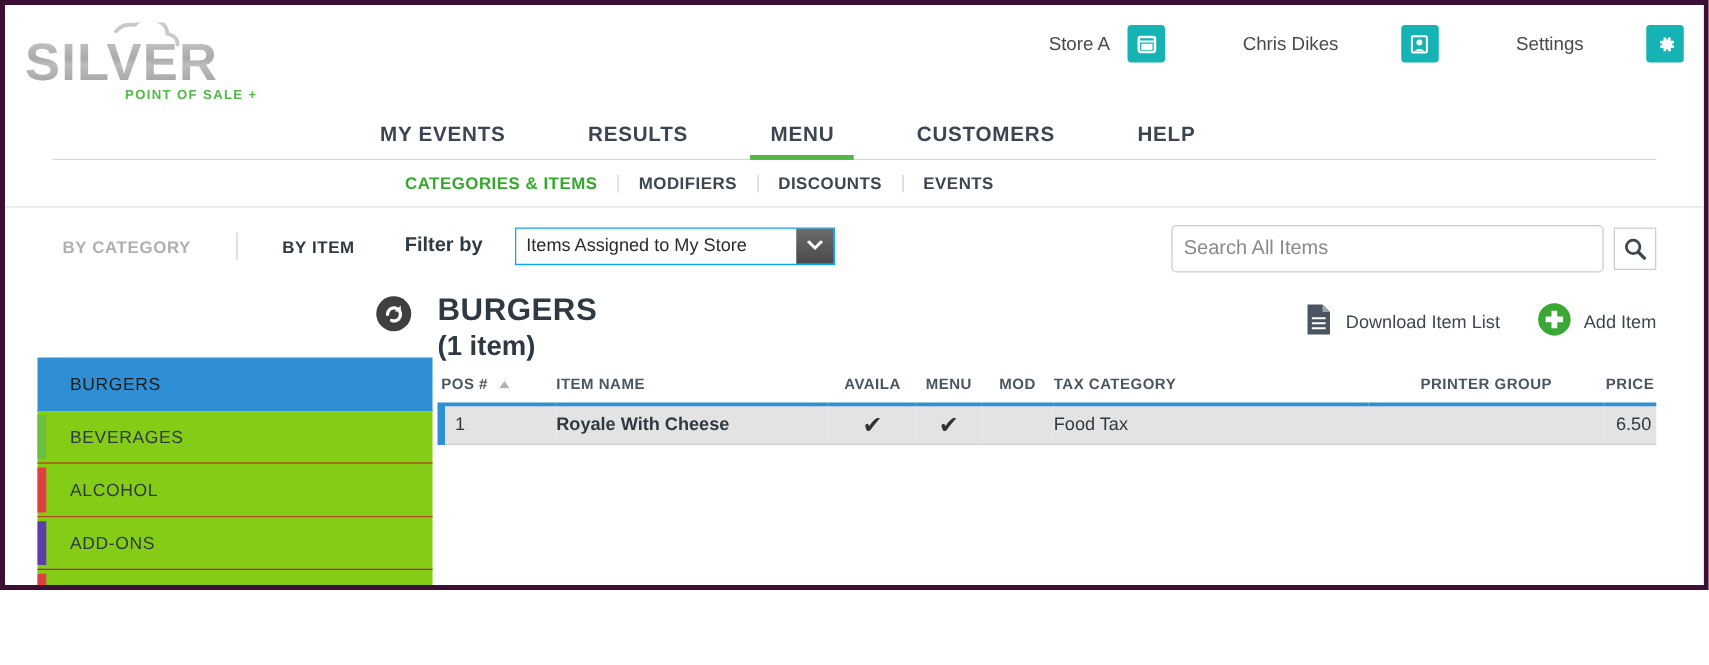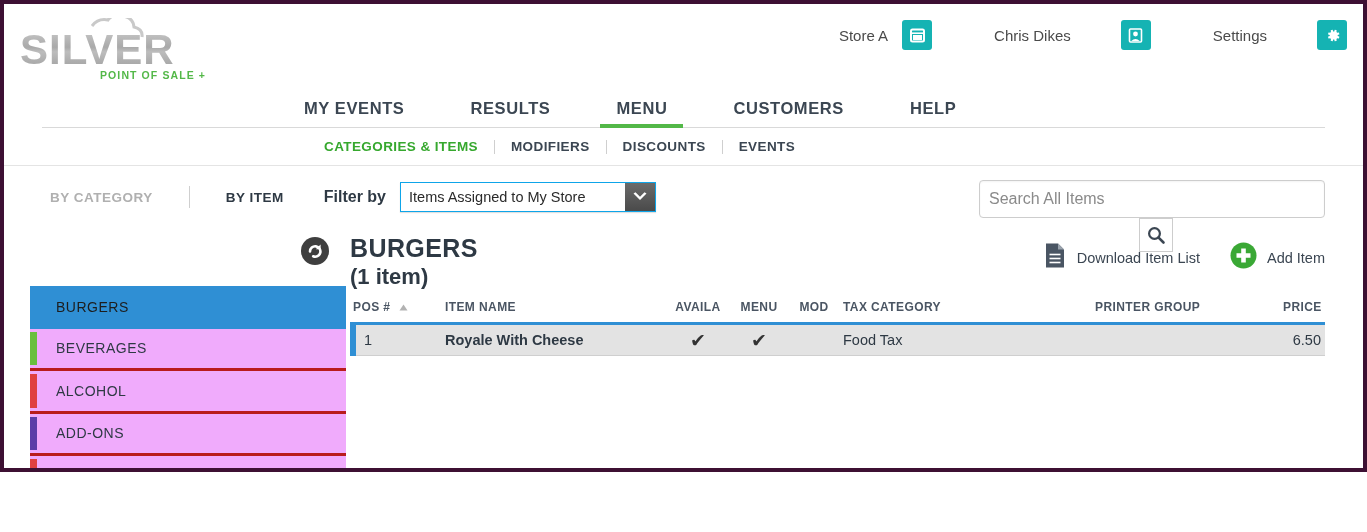--- a/index.html
+++ b/index.html
@@ -106,21 +106,21 @@
   }
   .tog {
     font-size: 13.5px; font-weight: bold; letter-spacing: 0.5px;
     cursor: pointer; white-space: nowrap;
   }
   .tog.inactive { color: #b0b0b0; }
   .tog.activeitem { color: #2e3944; }
   .tog-sep { width:1px; height:22px; background:#cfcfcf; margin: 0 36px; }
   .filter-label {
     font-size: 16px; font-weight: bold; color: #2e3944;
-    margin-left: 40px; margin-right: 14px; white-space: nowrap;
+    margin-left: 40px; margin-right: 26px; white-space: nowrap;
   }
   .select-wrap {
     position: relative;
     width: 256px; height: 30px;
     border: 1px solid #0ea5e9;
     background: #fff;
     display: flex; align-items: center;
     box-shadow: 0 1px 1px rgba(0,0,0,.12);
   }
   .select-text {
@@ -128,21 +128,21 @@
     padding-left: 8px; white-space: nowrap; overflow: hidden;
   }
   .select-arrow {
     position: absolute; right: 0; top: 0;
     width: 30px; height: 28px;
     background: linear-gradient(#6b6b6b,#4a4a4a);
     display: flex; align-items: center; justify-content: center;
   }
   .search-area {
     position: absolute; right: 38px; top: 14px;
-    display: flex; align-items: center; flex-direction: column;
+    display: flex; align-items: center;
   }
   .search-input {
     width: 346px; height: 38px;
     border: 1px solid #cdcdcd; border-radius: 4px;
     background: #fff;
     font-size: 16px; color: #8a8a8a;
     padding-left: 9px;
     font-family: "Liberation Sans", sans-serif;
     box-shadow: inset 0 1px 2px rgba(0,0,0,.05);
     outline: none;
@@ -160,22 +160,22 @@
 
   
   .sidebar {
     position: absolute; left: 26px; top: 58px;
     width: 316px;
   }
   .cat {
     position: relative;
     height: 42.5px;
     display: flex; align-items: center;
-    background: #f0abfc;
-    border-bottom: 3px solid #b91c1c;
+    background: #84cc16;
+    border-bottom: 1px solid #b91c1c;
     padding-left: 26px;
     cursor: pointer;
   }
   .cat .bar {
     position: absolute; left: 0; top: 3px; bottom: 3px;
     width: 7px;
   }
   .cat-label {
     font-size: 14px; letter-spacing: 0.5px; color: #2e3944;
     white-space: nowrap;
@@ -220,21 +220,21 @@
 
   
   table.items { width: 100%; border-collapse: collapse; }
   table.items th {
     font-size: 12px; font-weight: bold; letter-spacing: 0.4px;
     color: #4a5563; text-align: left;
     padding: 0 0 8px 0; white-space: nowrap;
     vertical-align: bottom;
   }
   table.items th.c { text-align: center; }
-  table.items th.r { text-align: left; }
+  table.items th.r { text-align: center; }
   table.items td {
     font-size: 14.5px; color: #2e3944;
     padding: 0; height: 32px; white-space: nowrap;
   }
   table.items td.c { text-align: center; }
   table.items td.r { text-align: right; padding-right: 4px; }
   tr.item-row {
     background: #e3e3e3;
     border-top: 3px solid #2f8fd4;
     border-bottom: 1px solid #cfcfcf;

